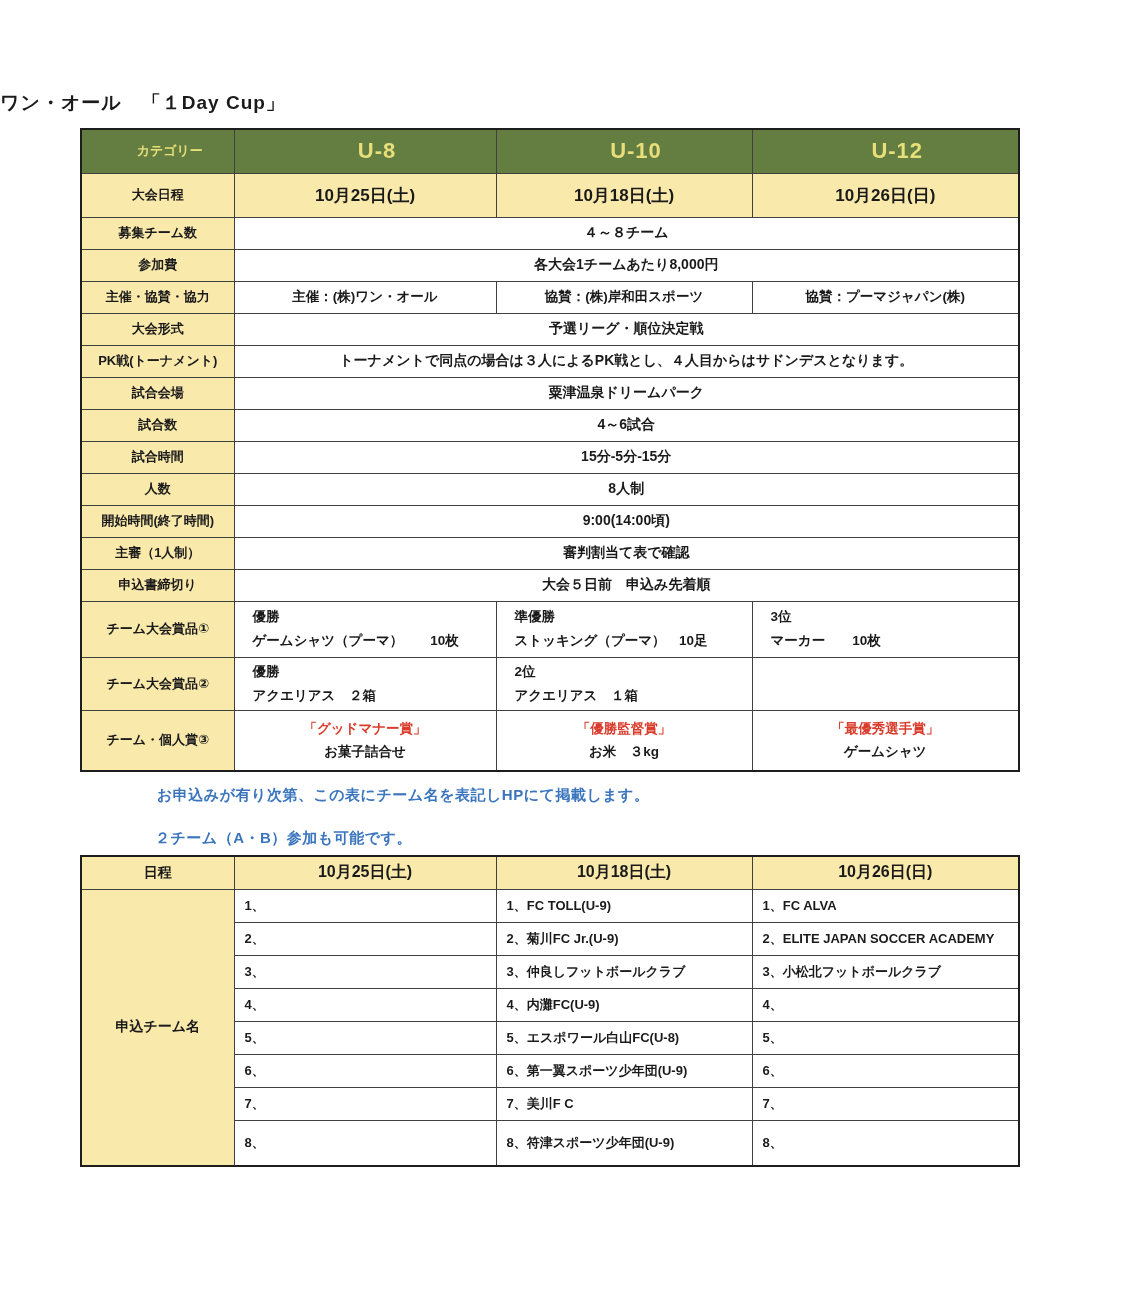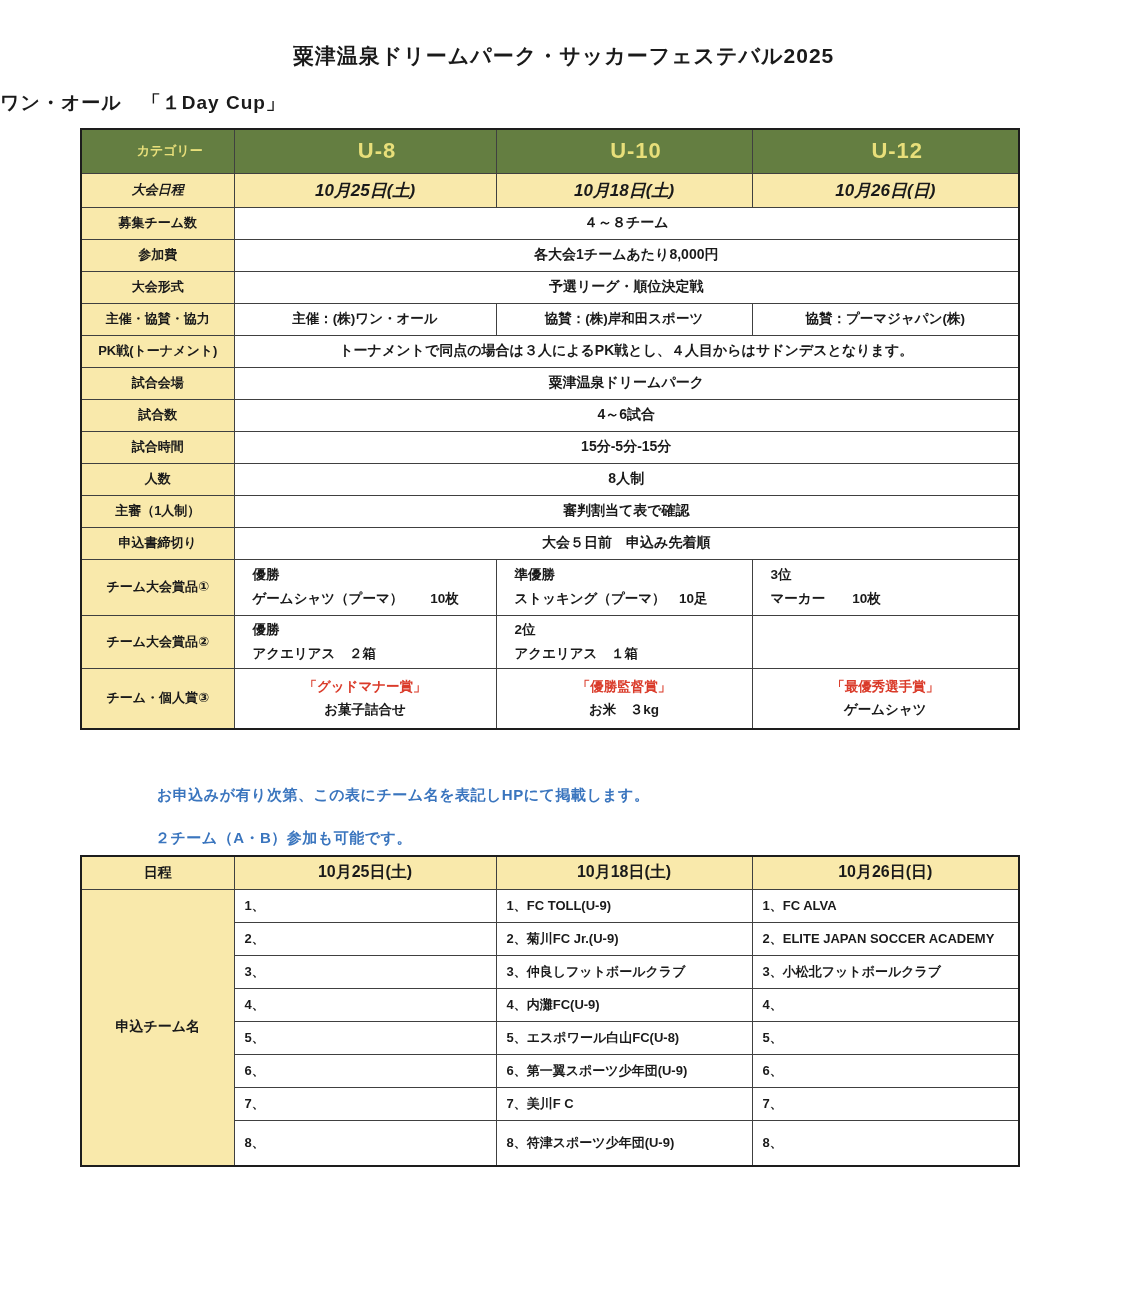--- a/index.html
+++ b/index.html
@@ -31,21 +31,21 @@
     border:2.5px solid #1d1d1d;
   }
   .lbl{
     background:#F9E9AB;text-align:center;
     font-size:13px;
   }
   .r-cat{height:44px;}
   .r-cat td{background:#647E41;color:#E8DF7A;text-align:center;padding-left:25px;}
   .cat-lbl{font-size:13px;}
   .cat-col{font-size:22px;letter-spacing:1px;}
-  .r-date{height:34px;font-style:italic;}
+  .r-date{height:44px;}
   .date-val{background:#F9E9AB;text-align:center;font-size:17px;}
   .r-info{height:32px;}
   .val{text-align:center;font-size:14px;background:#ffffff;}
   .sponsor-val{text-align:center;font-size:13.5px;background:#ffffff;}
   .r-p1{height:56px;}
   .r-p2{height:53px;}
   .r-p3{height:61px;border-radius:12px;}
   .pcell{background:#ffffff;vertical-align:middle;padding:2px 18px;}
   .pcell .ln{font-size:13.5px;line-height:1.75;white-space:pre;}
   .pcell-center{text-align:center;}
@@ -66,21 +66,20 @@
   .team-cell{
     background:#ffffff;text-align:left;padding-left:10px;font-size:13px;
     white-space:nowrap;
   }
 </style>
 </head>
 <body>
 
 <div class="page">
 
-  <div class="title">粟津温泉ドリームパーク・サッカーフェステバル2025</div>
   <div class="subtitle">ワン・オール　「１Day Cup」</div>
 
   <table class="main">
     <colgroup>
       <col style="width:153px">
         <col style="width:262px">
         <col style="width:256px">
         <col style="width:267px">
     </colgroup>
     <tbody>
@@ -98,48 +97,52 @@
     </tr>
     <tr class="r-info">
       <td class="lbl">募集チーム数</td>
       <td class="val" colspan="3">４～８チーム</td>
     </tr>
     <tr class="r-info">
       <td class="lbl">参加費</td>
       <td class="val" colspan="3">各大会1チームあたり8,000円</td>
     </tr>
     <tr class="r-info">
-      <td class="lbl">大会形式</td>
-      <td class="val" colspan="3">予選リーグ・順位決定戦</td>
-    </tr>
-    <tr class="r-info">
       <td class="lbl">主催・協賛・協力</td>
       <td class="sponsor-val">主催：(株)ワン・オール</td>
       <td class="sponsor-val">協賛：(株)岸和田スポーツ</td>
       <td class="sponsor-val">協賛：プーマジャパン(株)</td>
     </tr>
     <tr class="r-info">
+      <td class="lbl">大会形式</td>
+      <td class="val" colspan="3">予選リーグ・順位決定戦</td>
+    </tr>
+    <tr class="r-info">
       <td class="lbl">PK戦(トーナメント)</td>
       <td class="val" colspan="3">トーナメントで同点の場合は３人によるPK戦とし、４人目からはサドンデスとなります。</td>
     </tr>
     <tr class="r-info">
       <td class="lbl">試合会場</td>
       <td class="val" colspan="3">粟津温泉ドリームパーク</td>
     </tr>
     <tr class="r-info">
       <td class="lbl">試合数</td>
       <td class="val" colspan="3">4～6試合</td>
     </tr>
     <tr class="r-info">
       <td class="lbl">試合時間</td>
       <td class="val" colspan="3">15分-5分-15分</td>
     </tr>
     <tr class="r-info">
       <td class="lbl">人数</td>
       <td class="val" colspan="3">8人制</td>
+    </tr>
+    <tr class="r-info">
+      <td class="lbl">開始時間(終了時間)</td>
+      <td class="val" colspan="3">9:00(14:00頃)</td>
     </tr>
     <tr class="r-info">
       <td class="lbl">主審（1人制）</td>
       <td class="val" colspan="3">審判割当て表で確認</td>
     </tr>
     <tr class="r-info">
       <td class="lbl">申込書締切り</td>
       <td class="val" colspan="3">大会５日前　申込み先着順</td>
     </tr>
     <tr class="r-p1">

